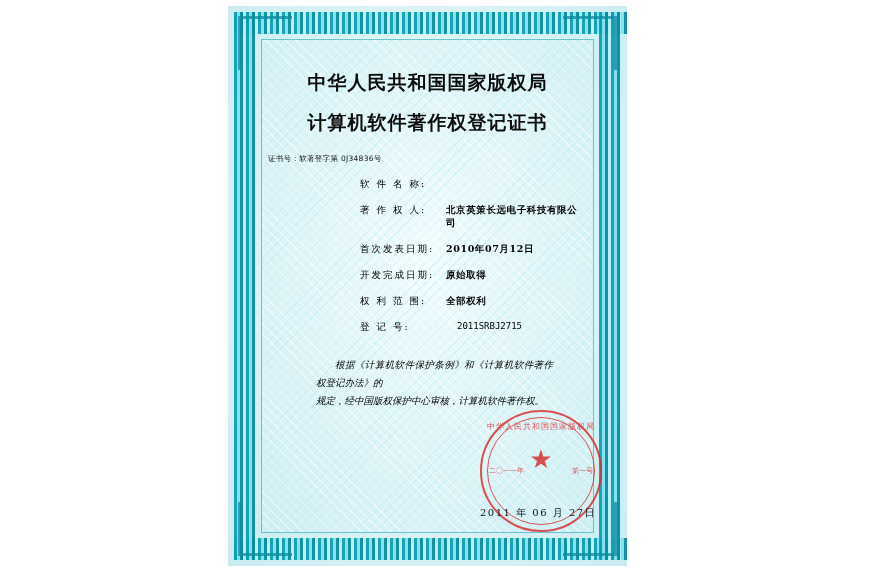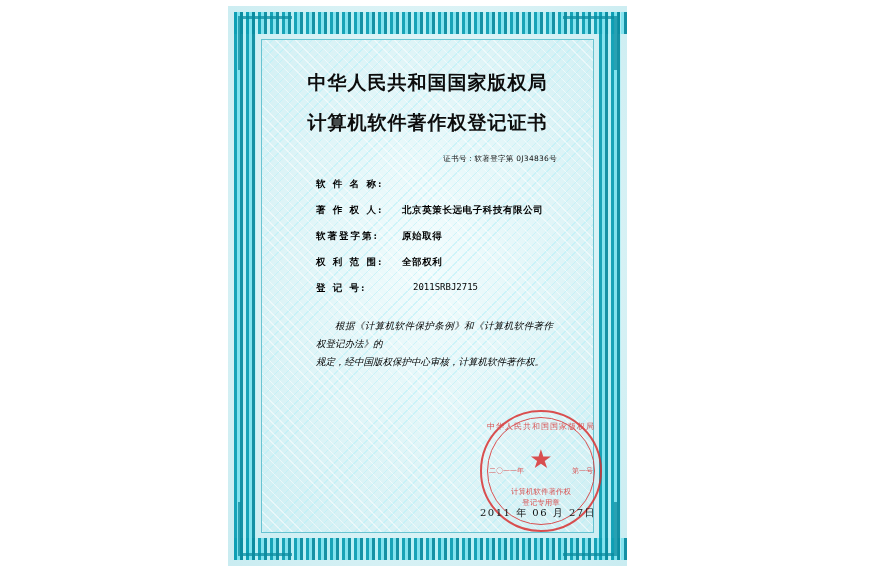--- a/index.html
+++ b/index.html
@@ -93,21 +93,20 @@
   .title-sub {
     text-align: center;
     font-family: "DejaVu Serif", "Liberation Serif", serif;
     font-size: 19px;
     font-weight: 700;
     color: #0d0d0d;
     letter-spacing: 1px;
     margin-top: 14px;
   }
   .cert-no {
-    text-align: right;
     font-size: 7.5px;
     color: #111;
     margin-top: 18px;
     padding-right: 30px;
     letter-spacing: .3px;
   }
 
   .fields {
     margin-top: 14px;
     padding-left: 48px;
@@ -116,23 +115,24 @@
     display: flex;
     align-items: flex-start;
     margin-bottom: 13px;
     font-size: 9.5px;
     color: #000;
   }
   .field-label {
     width: 86px;
     flex: 0 0 86px;
     font-family: "DejaVu Serif", "Liberation Serif", serif;
-    font-weight: 700;
+    font-weight: 400;
     letter-spacing: 2px;
     white-space: nowrap;
+    margin-left: 44px;
   }
   .field-value {
     font-family: "DejaVu Serif", "Liberation Serif", serif;
     font-weight: 700;
     letter-spacing: .6px;
   }
   .field-value.mono {
     font-family: "DejaVu Sans Mono", "Liberation Mono", monospace;
     font-weight: 400;
     letter-spacing: 0;
@@ -252,23 +252,27 @@
       <div class="field-row">
         <div class="field-label">软 件 名 称:</div>
       </div>
 
       <div class="field-row">
         <div class="field-label">著 作 权 人:</div>
         <div class="field-value">北京英策长远电子科技有限公司</div>
       </div>
 
 
-
-      <div class="field-row">
-        <div class="field-label">软著登字第:</div>
+      <div class="field-row">
+        <div class="field-label">首次发表日期:</div>
+        <div class="field-value">2010年07月12日</div>
+      </div>
+
+      <div class="field-row">
+        <div class="field-label">开发完成日期:</div>
         <div class="field-value">原始取得</div>
       </div>
 
       <div class="field-row">
         <div class="field-label">权 利 范 围:</div>
         <div class="field-value">全部权利</div>
       </div>
 
       <div class="field-row">
         <div class="field-label">登 记 号:</div>
@@ -283,21 +287,17 @@
     </div>
 
   </div>
 
   <div id="seal">
     <div class="ring-inner"></div>
     <div class="seal-arc">中华人民共和国国家版权局</div>
     <div class="star">★</div>
     <div class="seal-left-year">二〇一一年</div>
     <div class="seal-right-year">第一号</div>
-    <div class="seal-bottom">
-      <div>计算机软件著作权</div>
-      <div>登记专用章</div>
-    </div>
   </div>
 
   <div id="issue-date">2011 年 06 月 27日</div>
 
 </div>
 
 </body></html>

